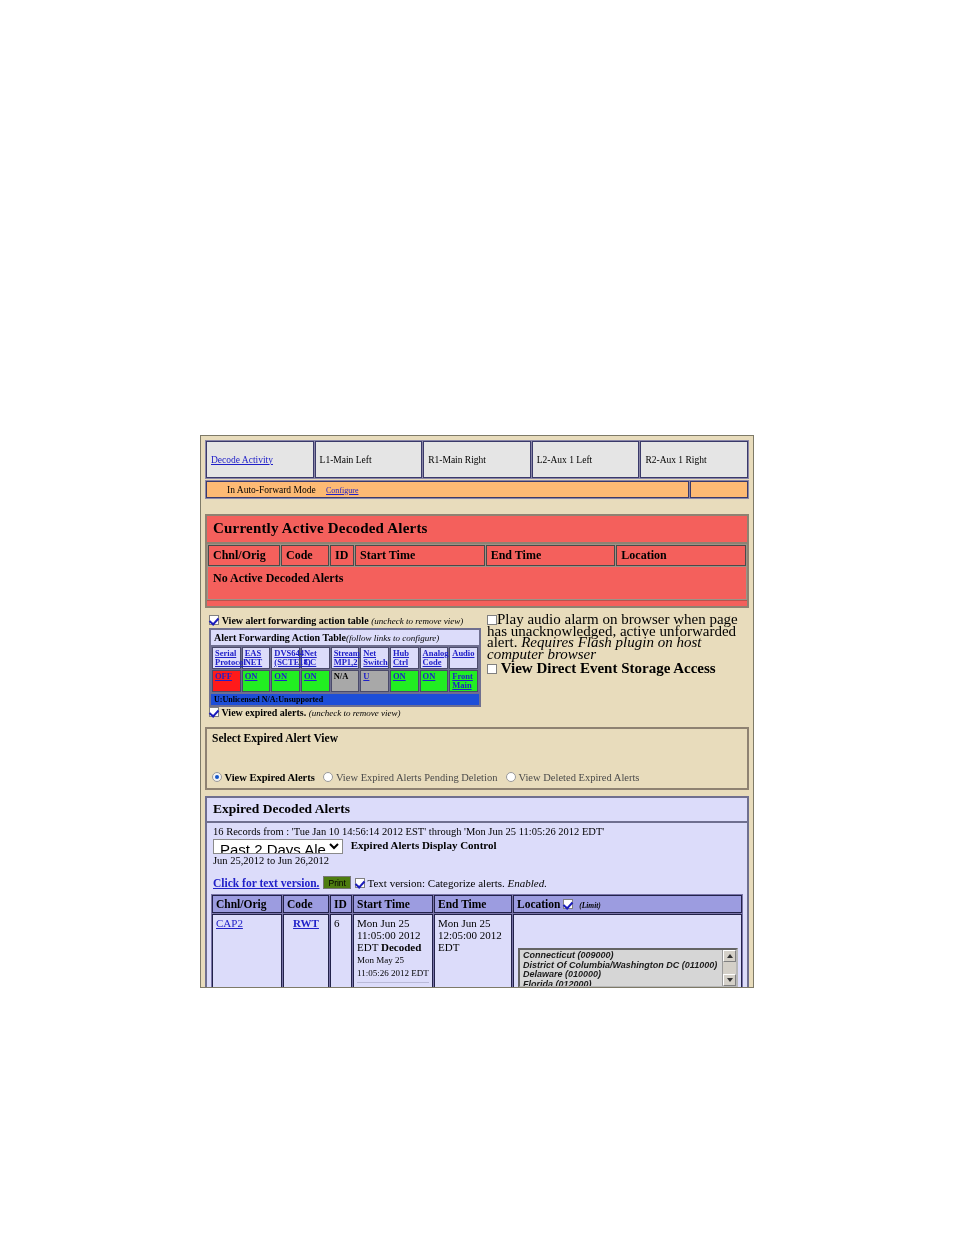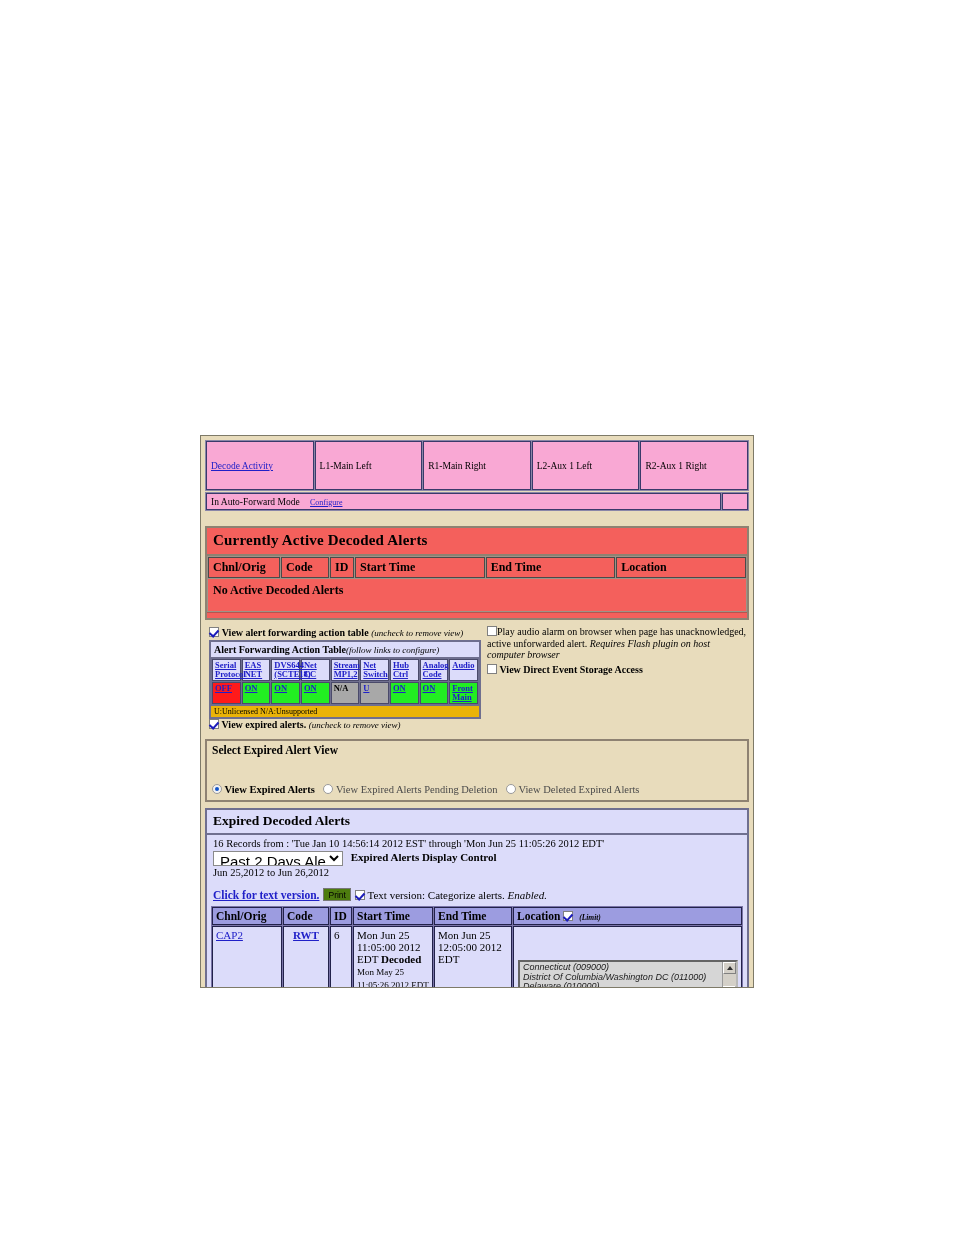--- a/index.html
+++ b/index.html
@@ -93,40 +93,40 @@
     margin: 4px 4px 0 4px;
   }
   table.nav {
     border-collapse: separate;
     border-spacing: 1px;
     width: 100%;
     table-layout: fixed;
     background: #8a86a8;
   }
   table.nav td {
-    background: #f9a8d4;
+    background: #e5e5e5;
     border: 1px solid #3a3a6a;
-    padding: 18px 4px;
+    padding: 12px 4px;
     font-size: 9.5px;
     height: 11px;
     white-space: nowrap;
     overflow: hidden;
   }
   .nav2wrap { margin: 1px 4px 0 4px; }
   table.nav2 {
     border-collapse: separate;
     border-spacing: 1px;
     width: 100%;
     table-layout: fixed;
     background: #8a86a8;
   }
   table.nav2 td {
-    background: #f9a8d4;
+    background: #fdba74;
     border: 1px solid #3a3a6a;
-    padding: 2px 4px;
+    padding: 2px 20px;
     font-size: 9.5px;
     height: 11px;
     white-space: nowrap;
   }
   td.nav2-fill { width: auto; }
   td.nav2-stub { width: 16px; }
   .cfg-link { font-size: 8px; margin-left: 8px; }
 
   
   .active-block {
@@ -180,21 +180,21 @@
   }
   .fwd-left {
     position: absolute;
     left: 4px; top: 0;
     width: 272px;
   }
   .fwd-right {
     position: absolute;
     left: 282px; top: 0;
     width: 262px;
-    font-size: 10px;
+    font-size: 15px;
     line-height: 11.5px;
   }
   .chk-line { margin-bottom: 2px; }
   .chk-line .lbl { font-weight: bold; font-size: 10px; }
   .chk-note { font-style: italic; font-size: 9px; }
 
   .fwd-box {
     border: 2px solid #6f6f8f;
     background: #dcdcfa;
     margin-top: 2px;
@@ -234,24 +234,25 @@
     line-height: 9px;
     vertical-align: top;
   }
   td.st-on  { background: #22ee22; }
   td.st-off { background: #ff1a1a; }
   td.st-na  { background: #a8a8a8; }
   td.st-u   { background: #a8a8a8; }
   td.st-lnk { background: #22ee22; }
   td.cell-lnk span { color: #2020c8; text-decoration: underline; }
   .fwd-legend {
-    background: #eab308;
+    background: #1d4ed8;
     border-top: 1px solid #6f6f8f;
     font-size: 8px;
     padding: 1px 3px;
+    font-weight: bold;
   }
   .exp-chk {
     margin-top: 0;
     font-size: 10px;
   }
 
   
   .sel-box {
     margin: 8px 4px 0 4px;
     border: 2px solid #8e8272;
@@ -368,21 +369,21 @@
     overflow: hidden;
     box-sizing: border-box;
   }
   .loc-inner {
     position: absolute;
     left: 0; top: 0; right: 13px; bottom: 0;
     padding: 1px 3px;
     font-family: "Liberation Sans", sans-serif;
     font-size: 9px;
     font-style: italic;
-    font-weight: normal;
+    font-weight: bold;
     line-height: 9.6px;
     color: #1a1a1a;
     overflow: hidden;
   }
   .loc-sb {
     position: absolute;
     right: 0; top: 0; bottom: 0;
     width: 13px;
     background: #d4d0c8;
     border-left: 1px solid #9a9a9a;

